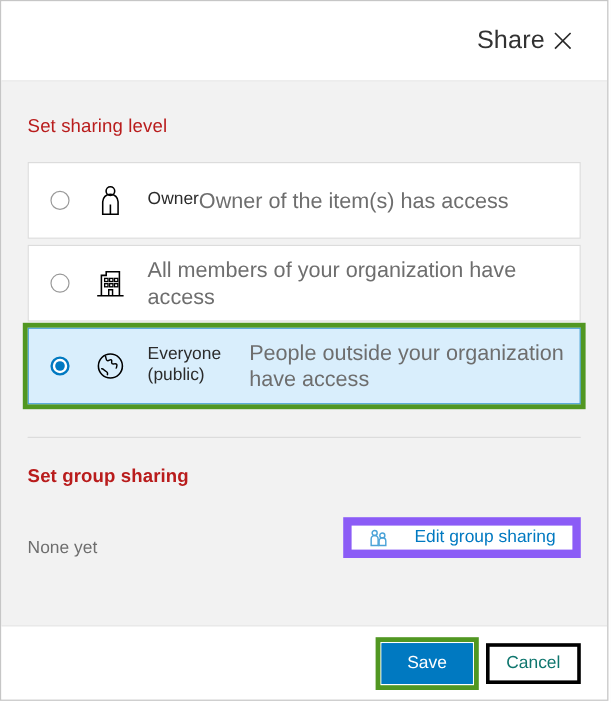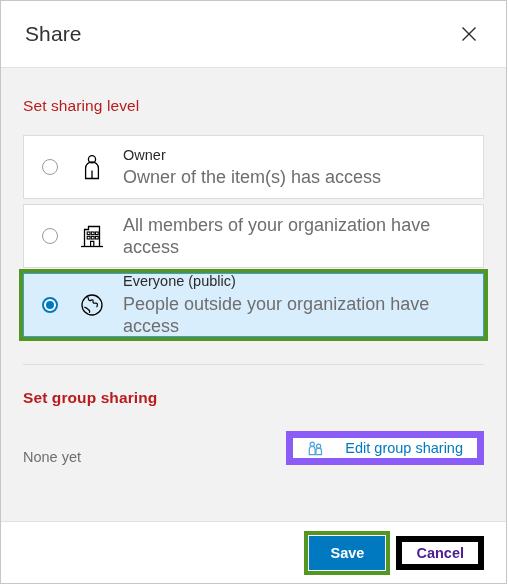--- a/index.html
+++ b/index.html
@@ -25,21 +25,21 @@
     overflow: hidden;
   }
 
   
   .dialog-header {
     height: 67px;
     background: #ffffff;
     border-bottom: 1px solid #e2e2e2;
     display: flex;
     align-items: center;
-    justify-content: space-between;
+    justify-content: flex-end;
     padding: 0 22px 0 24px;
     box-sizing: border-box;
     flex: 0 0 auto;
   }
   .dialog-title {
     font-size: 21px;
     color: #323232;
     letter-spacing: 0.1px;
   }
   .close-button {
@@ -133,23 +133,24 @@
     margin-left: 21px;
     flex: 0 0 auto;
     display: flex;
     align-items: center;
     justify-content: center;
     color: #000000;
   }
   .level-text {
     margin-left: 18px;
     display: flex;
-    flex-direction: column;
+    flex-direction: row;
     justify-content: center;
     line-height: 1.25;
+    align-items: center;
   }
   .level-label {
     font-size: 14.5px;
     color: #2b2b2b;
     margin-bottom: 2px;
   }
   .level-desc {
     font-size: 18px;
     color: #6e6e6e;
   }
@@ -209,21 +210,20 @@
   .btn {
     height: 34px;
     min-width: 76px;
     font-size: 14.5px;
     display: flex;
     align-items: center;
     justify-content: center;
     box-sizing: border-box;
     cursor: pointer;
     padding: 0 14px;
-    font-weight: bold;
   }
   .btn-save {
     background: #0079c1;
     color: #ffffff;
     border: 1px solid #0079c1;
     position: relative;
   }
   
   .btn-save::before {
     content: "";
@@ -231,22 +231,22 @@
     left: -6px;
     top: -6px;
     right: -6px;
     bottom: -6px;
     border: 4px solid #519722;
     box-sizing: border-box;
     pointer-events: none;
   }
   .btn-cancel {
     background: #ffffff;
-    color: #4c1d95;
-    border: 6px solid #000000;
+    color: #0f766e;
+    border: 3px solid #000000;
     margin-left: 6px;
   }
 </style>
 </head>
 <body>
 
 <div class="dialog">
 
   <div class="dialog-header">
     <div class="dialog-title">Share</div>

